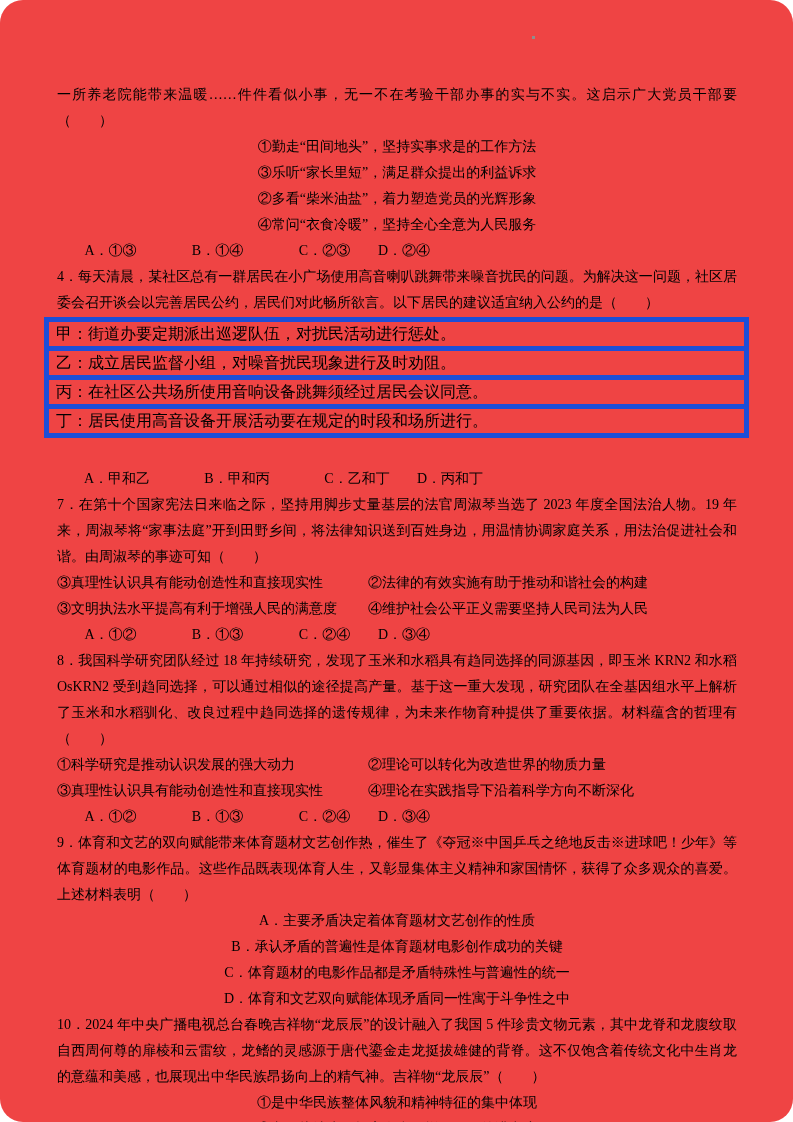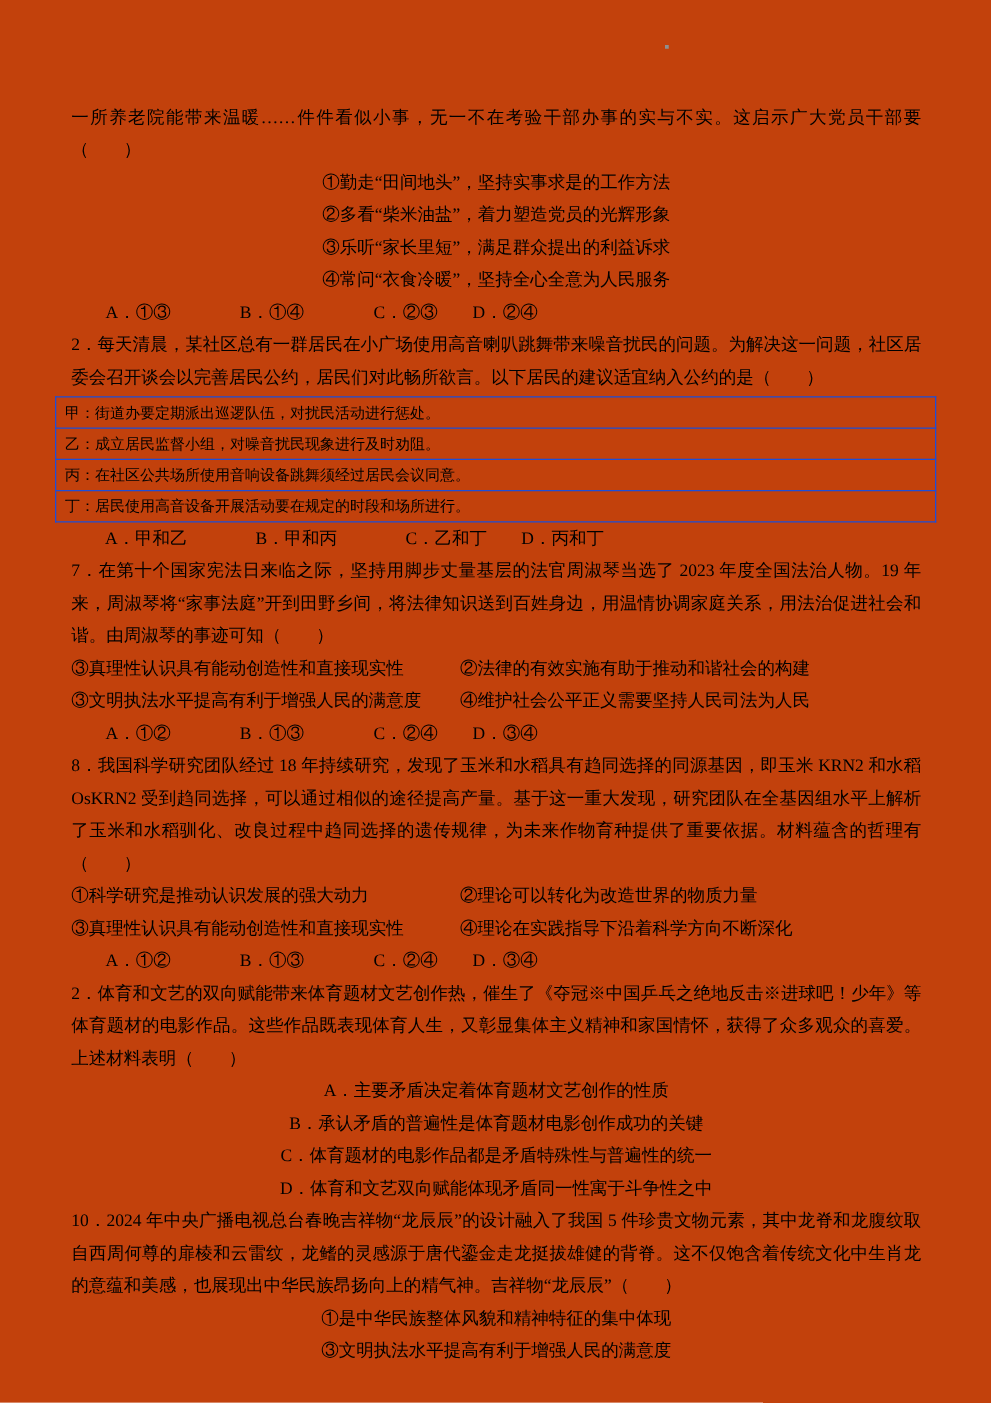--- a/index.html
+++ b/index.html
@@ -11,21 +11,22 @@
     width: 793px;
     height: 1122px;
     position: relative;
     font-family: "Liberation Serif", "DejaVu Serif", serif;
     color: #000000;
     overflow: hidden;
   }
   .sheet {
     position: absolute;
     inset: 0;
-    background: #c2410c;
+    background: #ef4444;
+    border-radius: 23px;
   }
   .stray-dot {
     position: absolute;
     left: 532px;
     top: 36px;
     width: 3px;
     height: 3px;
     background: #8f8f8f;
   }
   .content {
@@ -49,72 +50,73 @@
   .options-row {
     display: flex;
     text-align: center;
   }
   .options-row .opt {
     flex: none;
     width: 107px;
   }
   .options-row.wide .opt {
     width: 120px;
+    margin-top: 27px;
   }
   .options-row .opt:last-child {
     width: auto;
   }
   .two-col {
     display: flex;
     text-align: left;
   }
   .two-col .col-left {
     flex: none;
     width: 311px;
   }
   table.suggestions {
     border-collapse: collapse;
     margin: 1px 0 1px -13px;
     width: 705px;
     table-layout: fixed;
   }
   table.suggestions td {
-    border: 1px solid #1d4ed8;
+    border: 5px solid #1d4ed8;
     height: 24px;
     line-height: 24px;
     padding: 0 4px 0 7px;
-    font-size: 12px;
+    font-size: 16px;
     text-align: left;
     vertical-align: middle;
   }
 </style>
 </head>
 <body>
 
 <div class="sheet">
   <div class="stray-dot"></div>
 
   <div class="content">
 
     <section>
       <p class="stem">一所养老院能带来温暖……件件看似小事，无一不在考验干部办事的实与不实。这启示广大党员干部要（　　）</p>
       <div class="line">①勤走“田间地头”，坚持实事求是的工作方法</div>
+      <div class="line">③乐听“家长里短”，满足群众提出的利益诉求</div>
       <div class="line">②多看“柴米油盐”，着力塑造党员的光辉形象</div>
-      <div class="line">③乐听“家长里短”，满足群众提出的利益诉求</div>
       <div class="line">④常问“衣食冷暖”，坚持全心全意为人民服务</div>
       <div class="options-row">
         <span class="opt">A．①③</span>
         <span class="opt">B．①④</span>
         <span class="opt">C．②③</span>
         <span class="opt">D．②④</span>
       </div>
     </section>
 
     <section>
-      <p class="stem">2．每天清晨，某社区总有一群居民在小广场使用高音喇叭跳舞带来噪音扰民的问题。为解决这一问题，社区居委会召开谈会以完善居民公约，居民们对此畅所欲言。以下居民的建议适宜纳入公约的是（　　）</p>
+      <p class="stem">4．每天清晨，某社区总有一群居民在小广场使用高音喇叭跳舞带来噪音扰民的问题。为解决这一问题，社区居委会召开谈会以完善居民公约，居民们对此畅所欲言。以下居民的建议适宜纳入公约的是（　　）</p>
       <table class="suggestions">
         <tbody>
           <tr>
             <td>甲：街道办要定期派出巡逻队伍，对扰民活动进行惩处。</td>
           </tr>
           <tr>
             <td>乙：成立居民监督小组，对噪音扰民现象进行及时劝阻。</td>
           </tr>
           <tr>
             <td>丙：在社区公共场所使用音响设备跳舞须经过居民会议同意。</td>
@@ -162,21 +164,21 @@
       </div>
       <div class="options-row">
         <span class="opt">A．①②</span>
         <span class="opt">B．①③</span>
         <span class="opt">C．②④</span>
         <span class="opt">D．③④</span>
       </div>
     </section>
 
     <section>
-      <p class="stem">2．体育和文艺的双向赋能带来体育题材文艺创作热，催生了《夺冠※中国乒乓之绝地反击※进球吧！少年》等体育题材的电影作品。这些作品既表现体育人生，又彰显集体主义精神和家国情怀，获得了众多观众的喜爱。上述材料表明（　　）</p>
+      <p class="stem">9．体育和文艺的双向赋能带来体育题材文艺创作热，催生了《夺冠※中国乒乓之绝地反击※进球吧！少年》等体育题材的电影作品。这些作品既表现体育人生，又彰显集体主义精神和家国情怀，获得了众多观众的喜爱。上述材料表明（　　）</p>
       <div class="line">A．主要矛盾决定着体育题材文艺创作的性质</div>
       <div class="line">B．承认矛盾的普遍性是体育题材电影创作成功的关键</div>
       <div class="line">C．体育题材的电影作品都是矛盾特殊性与普遍性的统一</div>
       <div class="line">D．体育和文艺双向赋能体现矛盾同一性寓于斗争性之中</div>
     </section>
 
     <section>
       <p class="stem">10．2024 年中央广播电视总台春晚吉祥物“龙辰辰”的设计融入了我国 5 件珍贵文物元素，其中龙脊和龙腹纹取自西周何尊的扉棱和云雷纹，龙鳍的灵感源于唐代鎏金走龙挺拔雄健的背脊。这不仅饱含着传统文化中生肖龙的意蕴和美感，也展现出中华民族昂扬向上的精气神。吉祥物“龙辰辰”（　　）</p>
       <div class="line">①是中华民族整体风貌和精神特征的集中体现</div>
       <div class="line">③文明执法水平提高有利于增强人民的满意度</div>

